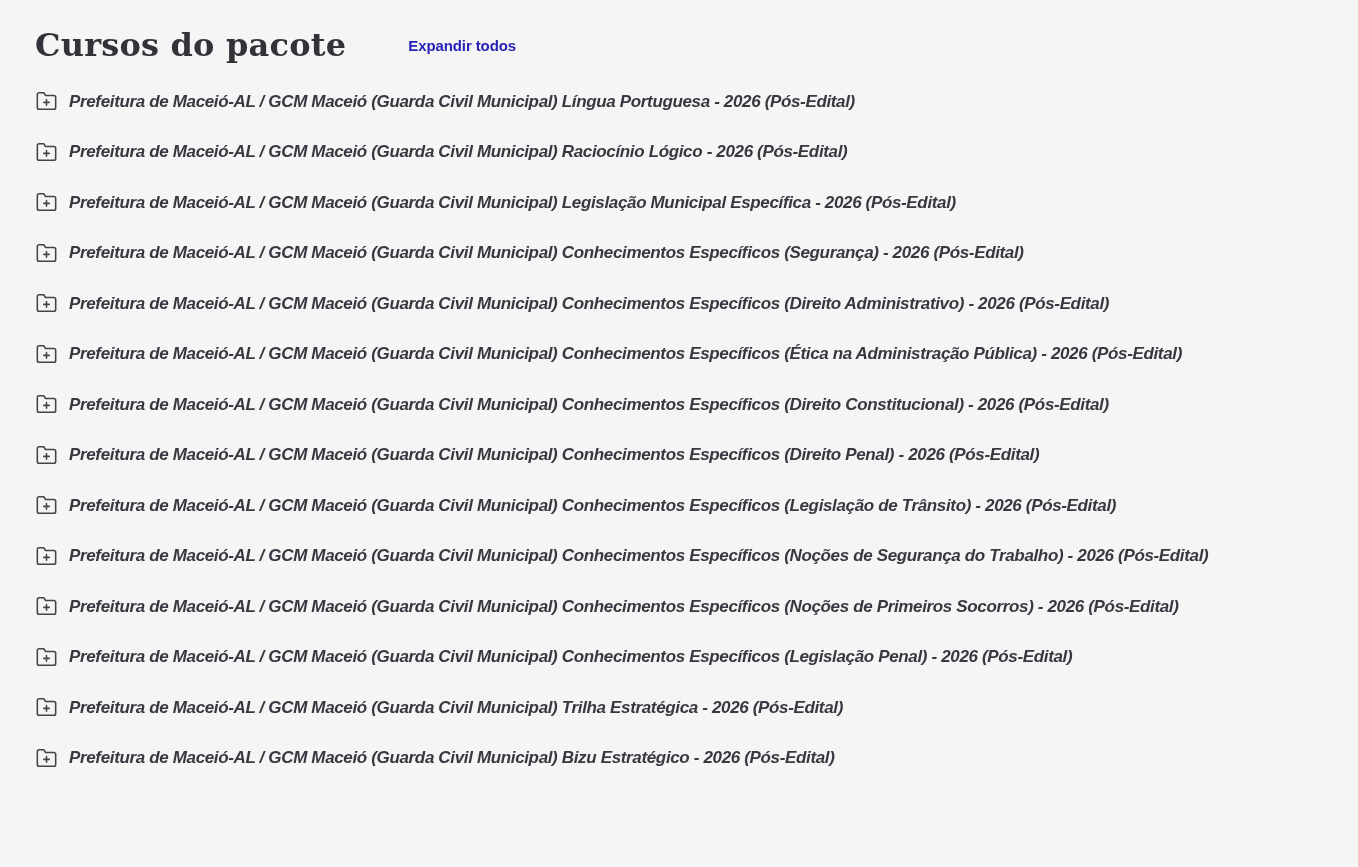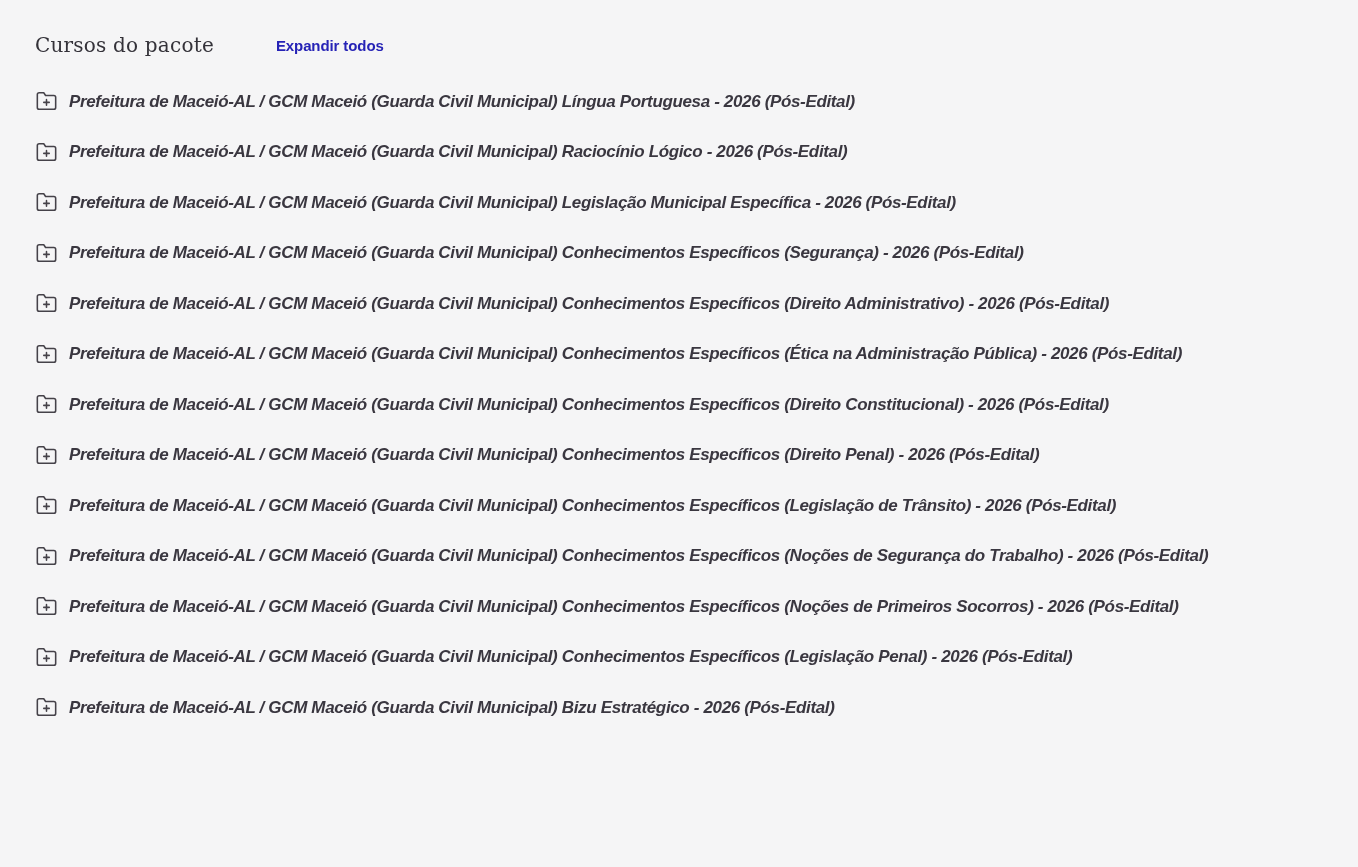--- a/index.html
+++ b/index.html
@@ -14,22 +14,22 @@
   .page { padding: 24px 28px 0 35px; }
 
   .page-header {
     display: flex;
     align-items: center;
     gap: 62px;
   }
   h1.page-title {
     margin: 0;
     font-family: "DejaVu Serif", serif;
-    font-weight: 400;
-    font-size: 20px;
+    font-weight: 700;
+    font-size: 32px;
     line-height: 42px;
     color: #343239;
     letter-spacing: 0.2px;
     text-align: center;
   }
   .expand-all {
     font-size: 15px;
     font-weight: 700;
     color: #2623b6;
     text-decoration: none;
@@ -181,20 +181,28 @@
 
     <li class="course-row">
       <svg class="folder-icon" viewBox="0 0 24 24" fill="none" stroke="currentColor" stroke-width="1.7" stroke-linecap="round" stroke-linejoin="round" aria-hidden="true">
         <path d="M22 19a2 2 0 0 1-2 2H4a2 2 0 0 1-2-2V5a2 2 0 0 1 2-2h5l2 3h9a2 2 0 0 1 2 2z"></path>
         <line x1="12" y1="10.5" x2="12" y2="16.5"></line>
           <line x1="9" y1="13.5" x2="15" y2="13.5"></line>
       </svg>
       <span class="course-title">Prefeitura de Maceió-AL / GCM Maceió (Guarda Civil Municipal) Conhecimentos Específicos (Legislação Penal) - 2026 (Pós-Edital)</span>
     </li>
 
+    <li class="course-row">
+      <svg class="folder-icon" viewBox="0 0 24 24" fill="none" stroke="currentColor" stroke-width="1.7" stroke-linecap="round" stroke-linejoin="round" aria-hidden="true">
+        <path d="M22 19a2 2 0 0 1-2 2H4a2 2 0 0 1-2-2V5a2 2 0 0 1 2-2h5l2 3h9a2 2 0 0 1 2 2z"></path>
+        <line x1="12" y1="10.5" x2="12" y2="16.5"></line>
+          <line x1="9" y1="13.5" x2="15" y2="13.5"></line>
+      </svg>
+      <span class="course-title">Prefeitura de Maceió-AL / GCM Maceió (Guarda Civil Municipal) Trilha Estratégica - 2026 (Pós-Edital)</span>
+    </li>
 
     <li class="course-row">
       <svg class="folder-icon" viewBox="0 0 24 24" fill="none" stroke="currentColor" stroke-width="1.7" stroke-linecap="round" stroke-linejoin="round" aria-hidden="true">
         <path d="M22 19a2 2 0 0 1-2 2H4a2 2 0 0 1-2-2V5a2 2 0 0 1 2-2h5l2 3h9a2 2 0 0 1 2 2z"></path>
         <line x1="12" y1="10.5" x2="12" y2="16.5"></line>
           <line x1="9" y1="13.5" x2="15" y2="13.5"></line>
       </svg>
       <span class="course-title">Prefeitura de Maceió-AL / GCM Maceió (Guarda Civil Municipal) Bizu Estratégico - 2026 (Pós-Edital)</span>
     </li>
 

